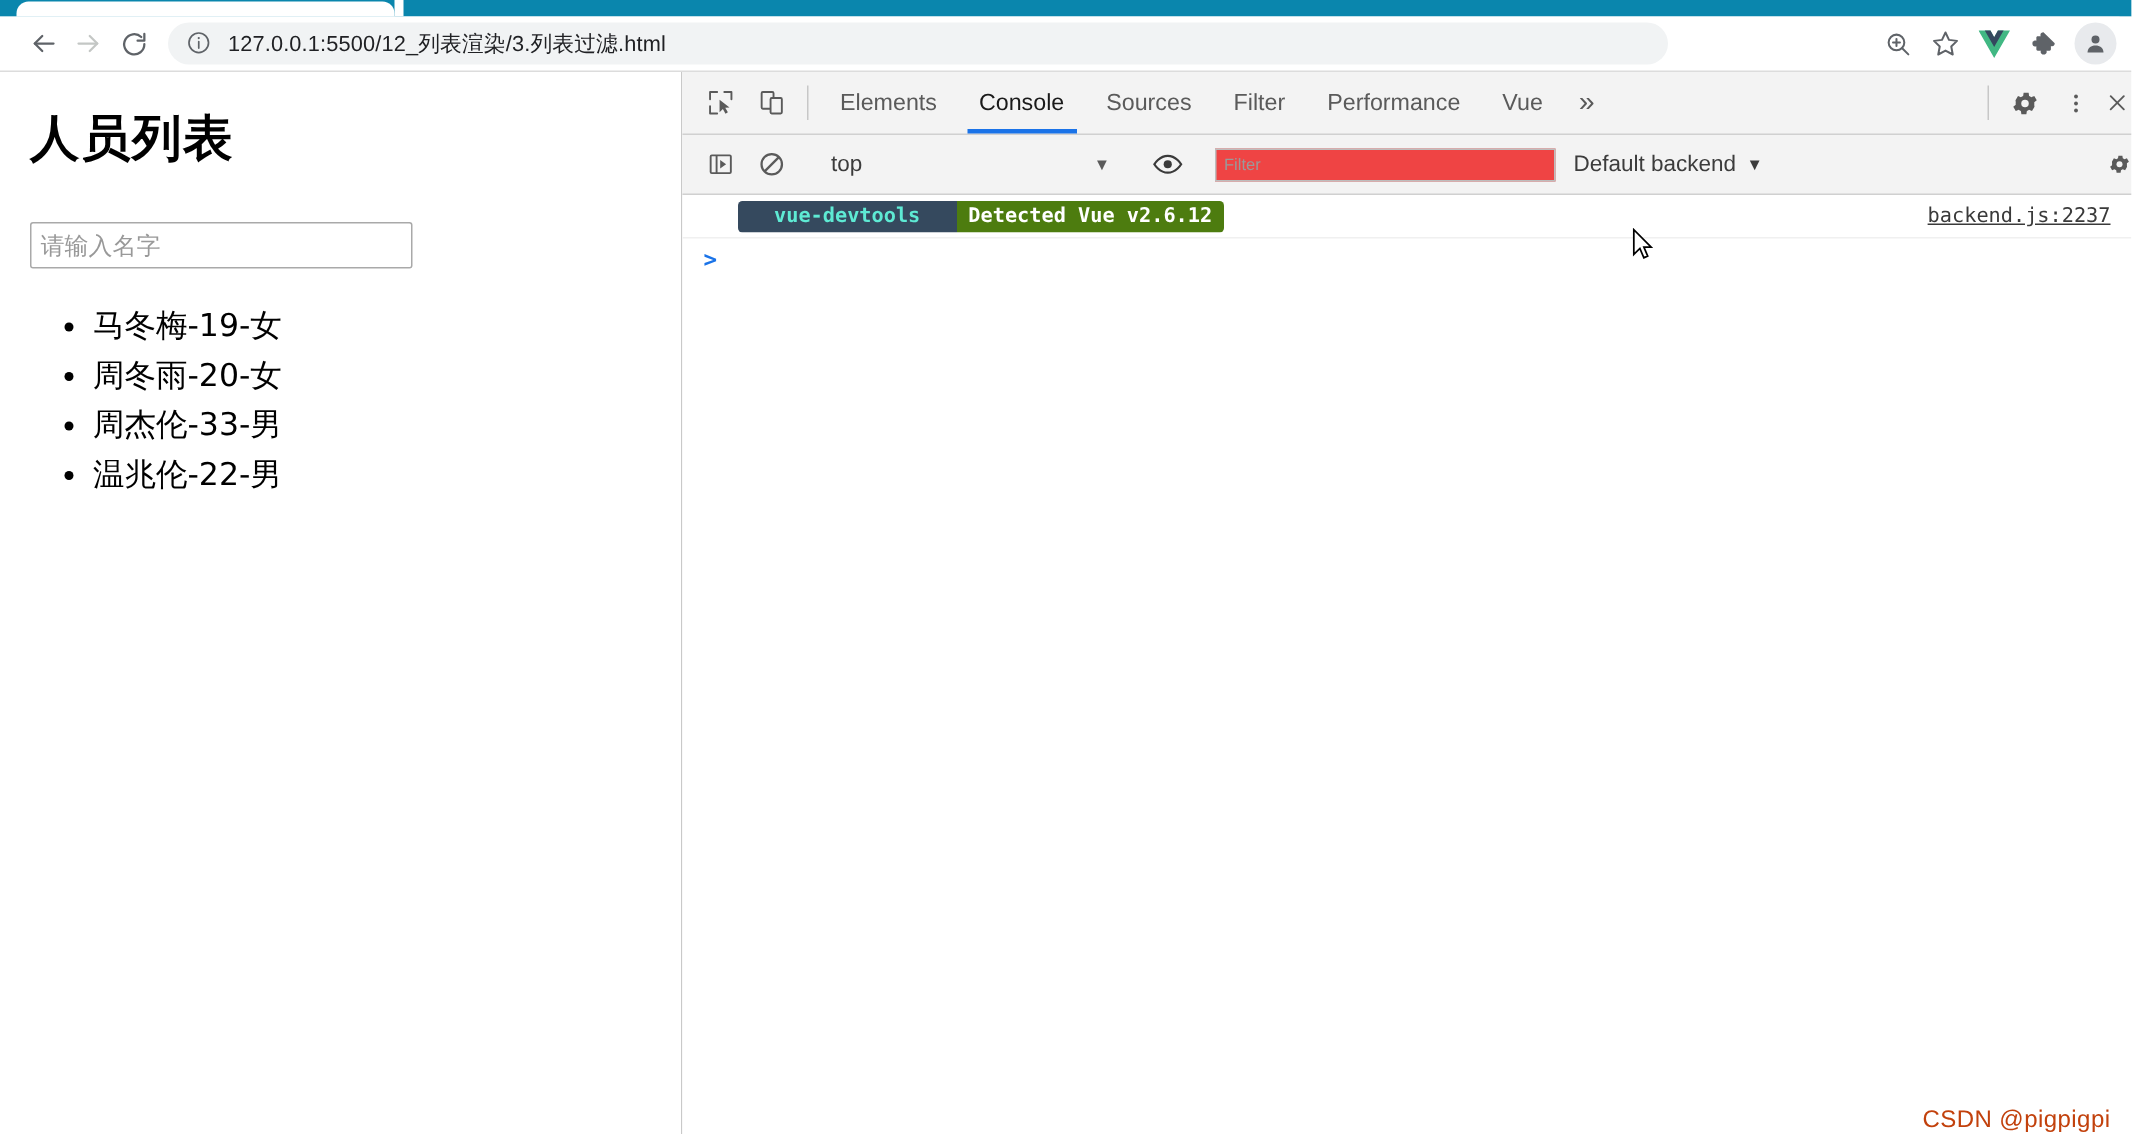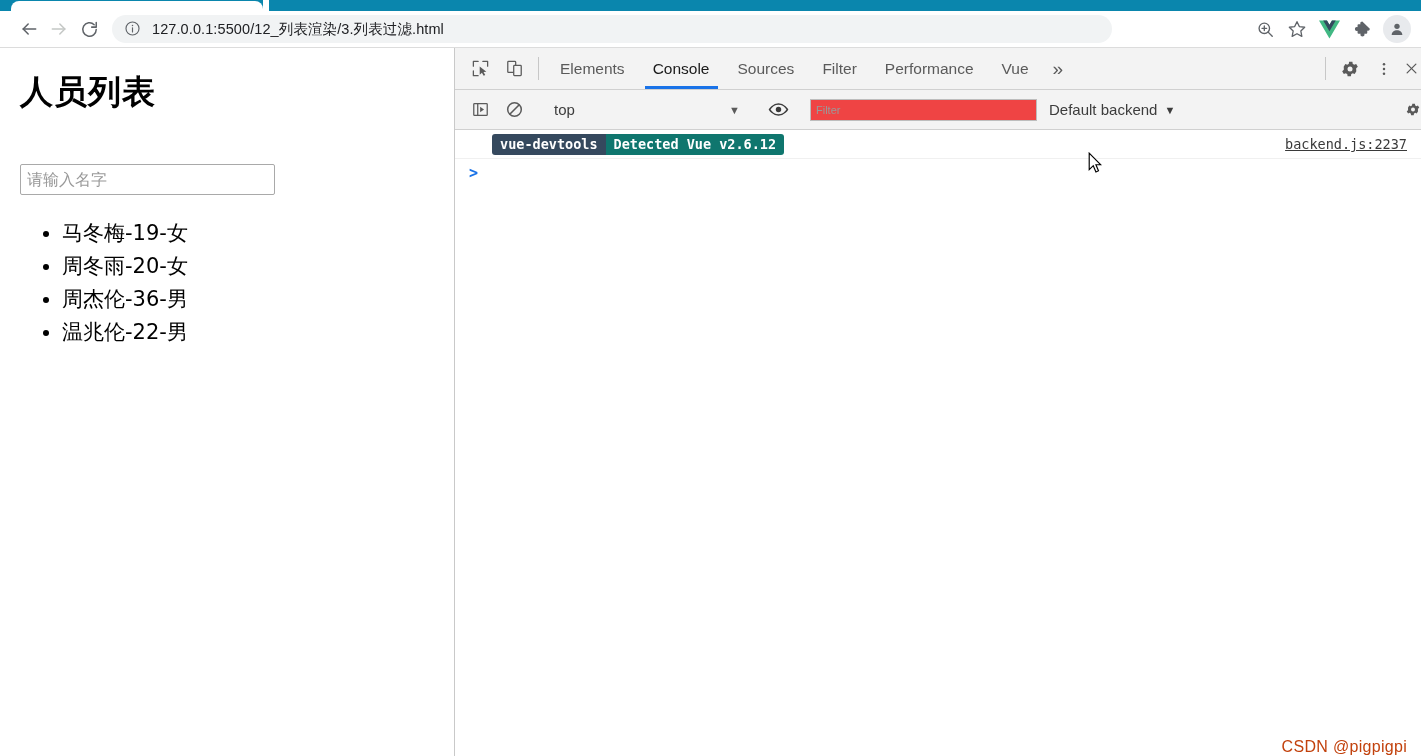--- a/index.html
+++ b/index.html
@@ -138,21 +138,21 @@
     font-size: 33px;
     font-weight: bold;
     color: #000000;
     margin-top: 22px;
     margin-bottom: 0;
     letter-spacing: 1px;
     font-family: "DejaVu Sans", "Liberation Sans", sans-serif;
   }
   .name-input {
     display: block;
-    margin-top: 49px;
+    margin-top: 33px;
     width: 255px;
     height: 31px;
     border: 1px solid #a9a9a9;
     border-radius: 2px;
     padding: 2px 6px;
     font-size: 16px;
     font-family: "DejaVu Sans", "Liberation Sans", sans-serif;
     color: #000;
     background: #fff;
     outline: none;
@@ -300,25 +300,25 @@
     height: 21px;
     border-radius: 3px;
     overflow: hidden;
     font-family: "DejaVu Sans Mono", "Liberation Mono", monospace;
     font-size: 13.5px;
     font-weight: bold;
     line-height: 21px;
   }
   .vue-badge .left {
     background: #35495e;
-    color: #ffffff;
-    padding: 0 8px;
+    color: #5eead4;
+    padding: 0 24px;
   }
   .vue-badge .right {
-    background: #0f766e;
+    background: #4d7c0f;
     color: #ffffff;
     padding: 0 8px;
   }
   .source-link {
     margin-left: auto;
     font-size: 13.5px;
     font-family: "DejaVu Sans Mono", "Liberation Mono", monospace;
     color: #3a3a3a;
     text-decoration: underline;
     white-space: nowrap;
@@ -439,21 +439,21 @@
   <div class="content">
 
     <div class="viewport">
       <h1 class="page-title">人员列表</h1>
 
       <input class="name-input" type="text" placeholder="请输入名字" style="">
 
       <ul class="people-list">
         <li>马冬梅-19-女</li>
         <li>周冬雨-20-女</li>
-        <li>周杰伦-36-男</li>
+        <li>周杰伦-33-男</li>
         <li>温兆伦-22-男</li>
       </ul>
     </div>
 
     <div class="devtools">
 
       <div class="dt-tabbar">
         <div class="dt-iconbtn">
           <svg width="19" height="19" viewBox="0 0 24 24" fill="none" stroke="currentColor" stroke-width="1.6">
             <path d="M3 3h6M3 3v6M21 3h-6M21 3v6M3 21h6M3 21v-6" stroke-linecap="round"></path>

